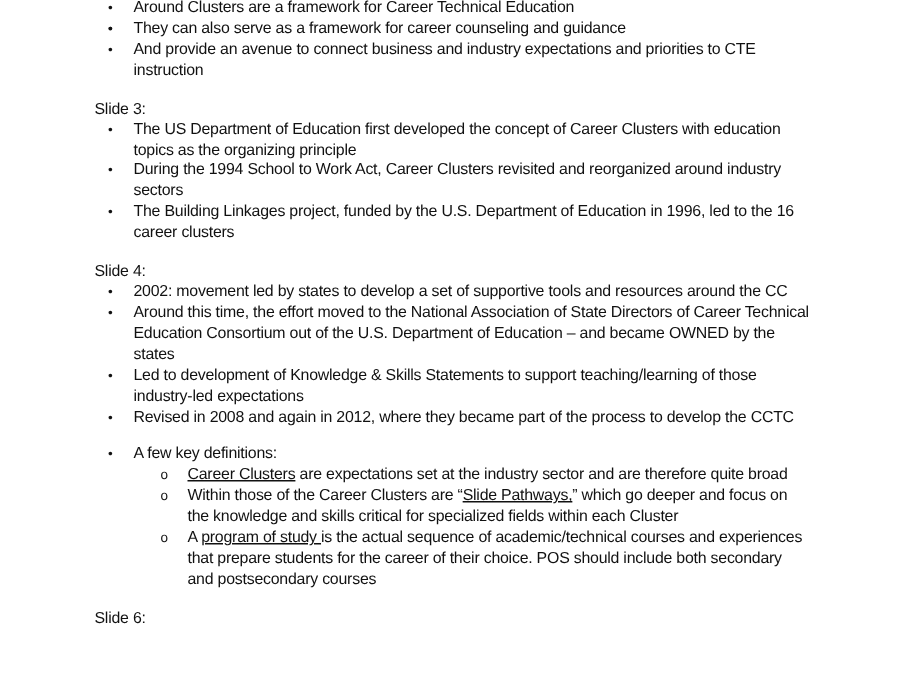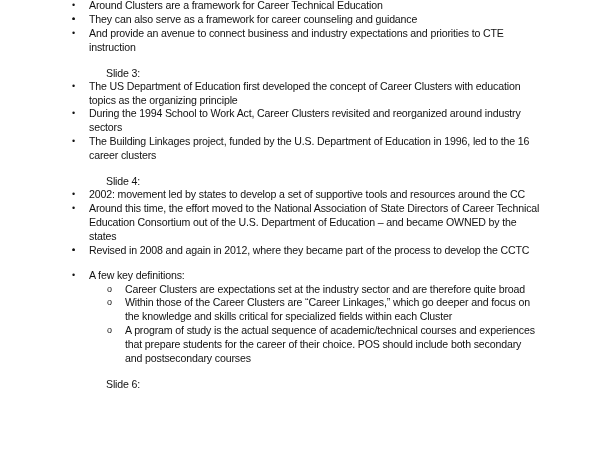--- a/index.html
+++ b/index.html
@@ -2,27 +2,27 @@
 <html><head>
 <meta charset="utf-8">
 <style>
   html, body { margin: 0; padding: 0; background: #ffffff; }
   body {
     width: 600px; height: 450px; overflow: hidden; position: relative;
     font-family: "Liberation Sans", sans-serif; font-size: 10.6px; color: #111;
     letter-spacing: -0.15px;
   }
   .page { position: absolute; left: 0; top: -1px; width: 600px; }
-  .heading { position: relative; margin-left: 106px; height: 14px; line-height: 14px; }
+  .heading { position: relative; margin-left: 63px; height: 14px; line-height: 14px; }
   .bullet { position: relative; padding-left: 89px; padding-right: 60px; line-height: 13.9px; }
   .bullet .dot { position: absolute; left: 72px; top: 0; font-size: 9px; }
   .sub { position: relative; padding-left: 125px; padding-right: 60px; line-height: 13.9px; }
   .sub .circ { position: absolute; left: 107px; top: 0; font-size: 9px; }
   .gap { height: 11px; }
-  .u { }
+  .u { text-decoration: underline; }
 </style>
 </head>
 <body>
 
 <div class="page">
 
   <div class="bullet">
     <span class="dot">•</span>
     <span>Around Clusters are a framework for Career Technical Education</span>
   </div>
@@ -60,39 +60,40 @@
   <div class="bullet">
     <span class="dot">•</span>
     <span>2002: movement led by states to develop a set of supportive tools and resources around the CC</span>
   </div>
   <div class="bullet">
     <span class="dot">•</span>
     <span>Around this time, the effort moved to the National Association of State Directors of Career Technical Education Consortium out of the U.S. Department of Education – and became OWNED by the states</span>
   </div>
   <div class="bullet">
     <span class="dot">•</span>
+    <span>Led to development of Knowledge &amp; Skills Statements to support teaching/learning of those industry-led expectations</span>
   </div>
   <div class="bullet">
     <span class="dot">•</span>
     <span>Revised in 2008 and again in 2012, where they became part of the process to develop the CCTC</span>
   </div>
 
   <div class="gap"></div>
 
   <div class="bullet">
     <span class="dot">•</span>
     <span>A few key definitions:</span>
   </div>
   <div class="sub">
     <span class="circ">o</span>
     <span class="u">Career Clusters</span><span> are expectations set at the industry sector and are therefore quite broad</span>
   </div>
   <div class="sub">
     <span class="circ">o</span>
-    <span>Within those of the Career Clusters are “</span><span class="u">Career Linkages,</span><span>” which go deeper and focus on the knowledge and skills critical for specialized fields within each Cluster</span>
+    <span>Within those of the Career Clusters are “</span><span class="u">Slide Pathways,</span><span>” which go deeper and focus on the knowledge and skills critical for specialized fields within each Cluster</span>
   </div>
   <div class="sub">
     <span class="circ">o</span>
     <span>A </span><span class="u">program of study </span><span>is the actual sequence of academic/technical courses and experiences that prepare students for the career of their choice. POS should include both secondary and postsecondary courses</span>
   </div>
 
   <div class="gap"></div>
 
   <div class="heading">Slide 6:</div>
 

